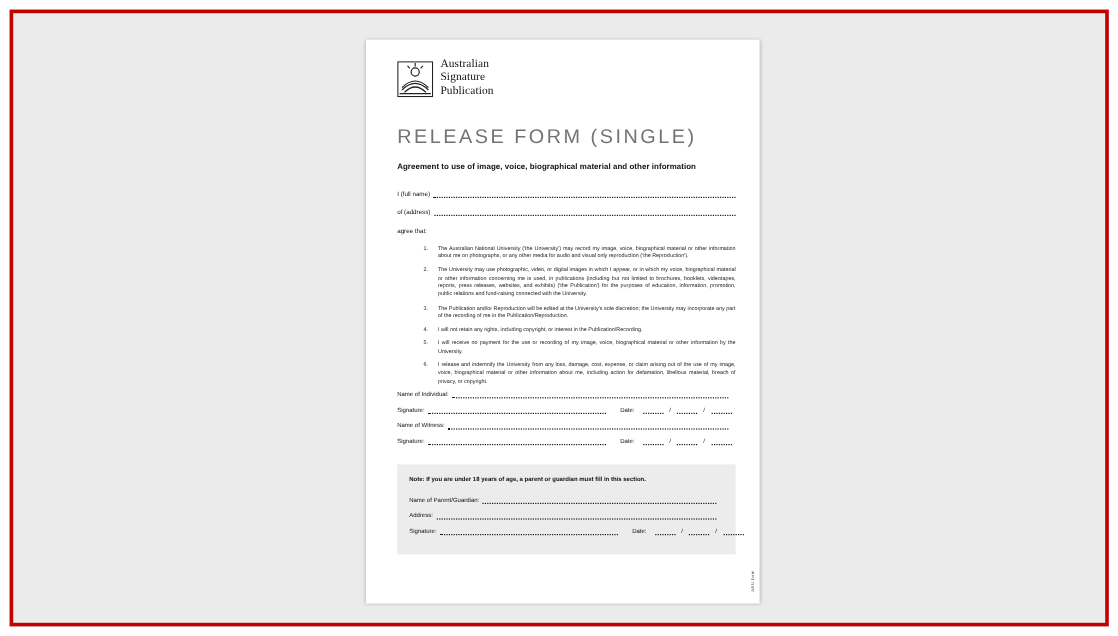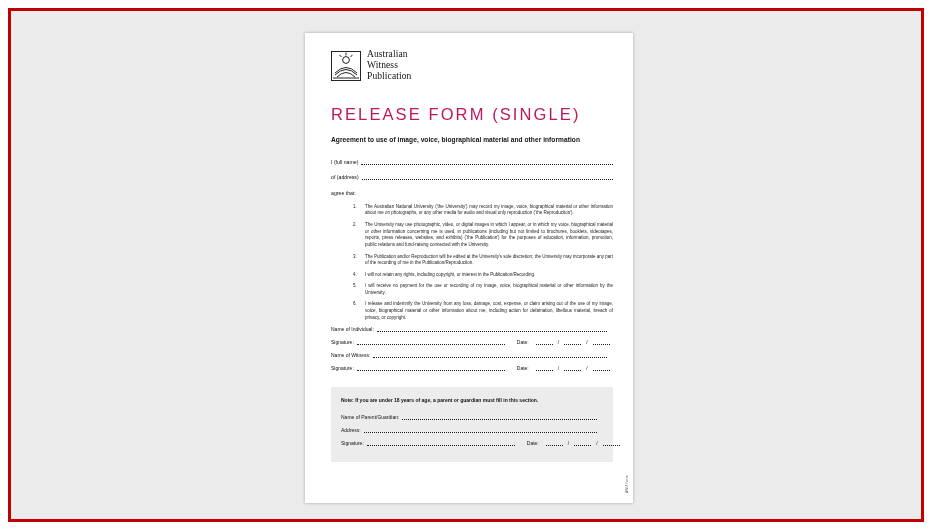--- a/index.html
+++ b/index.html
@@ -62,21 +62,21 @@
     line-height: 1.18;
     color: #111;
     letter-spacing: 0.1px;
   }
 
   
   .doc-title {
     font-family: "Liberation Sans", sans-serif;
     font-size: 16.5px;
     letter-spacing: 2.1px;
-    color: #be185d;
+    color: #737373;
     margin: 0 0 12px 0;
     font-weight: 400;
   }
   .doc-sub {
     font-size: 6.6px;
     font-weight: bold;
     color: #111;
     margin: 0 0 16px 0;
     letter-spacing: 0.05px;
   }
@@ -210,21 +210,21 @@
             <path d="M4 22 Q15 11 26 22" fill="none" stroke="#222" stroke-width="1"></path>
             <path d="M4 24 Q15 13 26 24" fill="none" stroke="#222" stroke-width="1"></path>
             <path d="M6 26 Q15 17 24 26" fill="none" stroke="#222" stroke-width="1"></path>
             <circle cx="15" cy="9" r="3.4" fill="none" stroke="#222" stroke-width="1"></circle>
             <path d="M15 4.4 L15 1.6 M10.5 6 L8.6 3.9 M19.5 6 L21.4 3.9" stroke="#222" stroke-width="1"></path>
             <path d="M2 27 L28 27" stroke="#222" stroke-width="1"></path>
           </svg>
         </span>
         <span class="logo-text">
           <span>Australian</span><br>
-          <span>Witness</span><br>
+          <span>Signature</span><br>
           <span>Publication</span>
         </span>
       </div>
 
       <h1 class="doc-title">RELEASE FORM (SINGLE)</h1>
       <p class="doc-sub">Agreement to use of image, voice, biographical material and other information</p>
 
       <div class="field">
         <span class="lbl">I (full name)</span>
         <span class="dots"></span>

